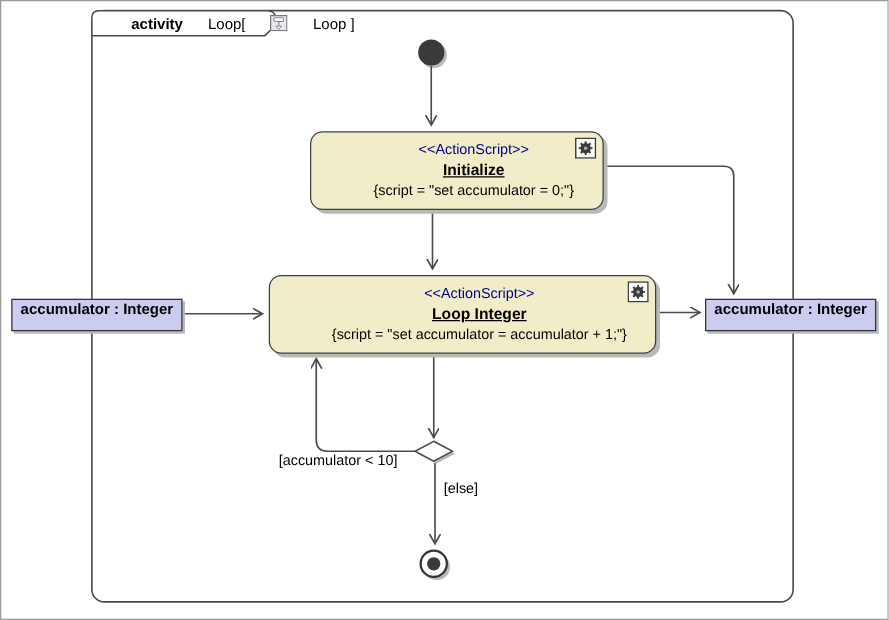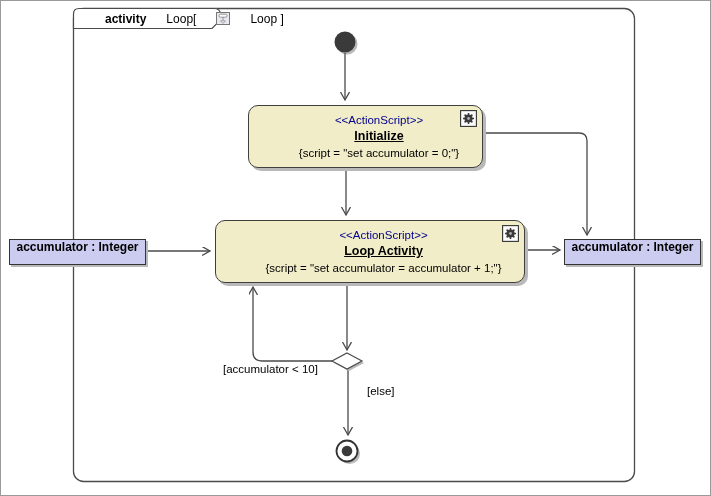--- a/index.html
+++ b/index.html
@@ -103,21 +103,21 @@
         <line x1="4.6" y1="4.6" x2="12.4" y2="12.4"></line>
           <line x1="12.4" y1="4.6" x2="4.6" y2="12.4"></line>
       </g>
       <circle cx="8.5" cy="8.5" r="4.1" fill="#3A3A3A"></circle>
       <circle cx="8.5" cy="8.5" r="1.4" fill="#AFAFAF"></circle>
     </svg>
   </div>
 
   <div class="action" style="left:214px;top:219px;width:281px;height:61px;">
     <span class="stereo">&lt;&lt;ActionScript&gt;&gt;</span>
-    <span class="aname">Loop Activity</span>
+    <span class="aname">Loop Integer</span>
     <span class="ascript">{script = "set accumulator = accumulator + 1;"}</span>
     <svg class="corner-icon" viewBox="0 0 17 17">
       <rect x="0.6" y="0.6" width="15.8" height="15.8" fill="#FCFCFC" stroke="#333" stroke-width="1.1"></rect>
       <g stroke="#3A3A3A" stroke-width="1.5">
         <line x1="8.5" y1="3" x2="8.5" y2="14"></line>
           <line x1="3" y1="8.5" x2="14" y2="8.5"></line>
         <line x1="4.6" y1="4.6" x2="12.4" y2="12.4"></line>
           <line x1="12.4" y1="4.6" x2="4.6" y2="12.4"></line>
       </g>
       <circle cx="8.5" cy="8.5" r="4.1" fill="#3A3A3A"></circle>
@@ -126,15 +126,15 @@
   </div>
 
   <div class="objnode" style="left:8px;top:238px;width:135px;height:24px;">
     <span>accumulator : Integer</span>
   </div>
   <div class="objnode" style="left:563px;top:238px;width:135px;height:24px;">
     <span>accumulator : Integer</span>
   </div>
 
   <div class="guard" style="left:222px;top:362px;">[accumulator &lt; 10]</div>
-  <div class="guard" style="left:366px;top:384px;">[else]</div>
+  <div class="guard" style="left:354px;top:384px;">[else]</div>
 
 </div>
 
 </body></html>

